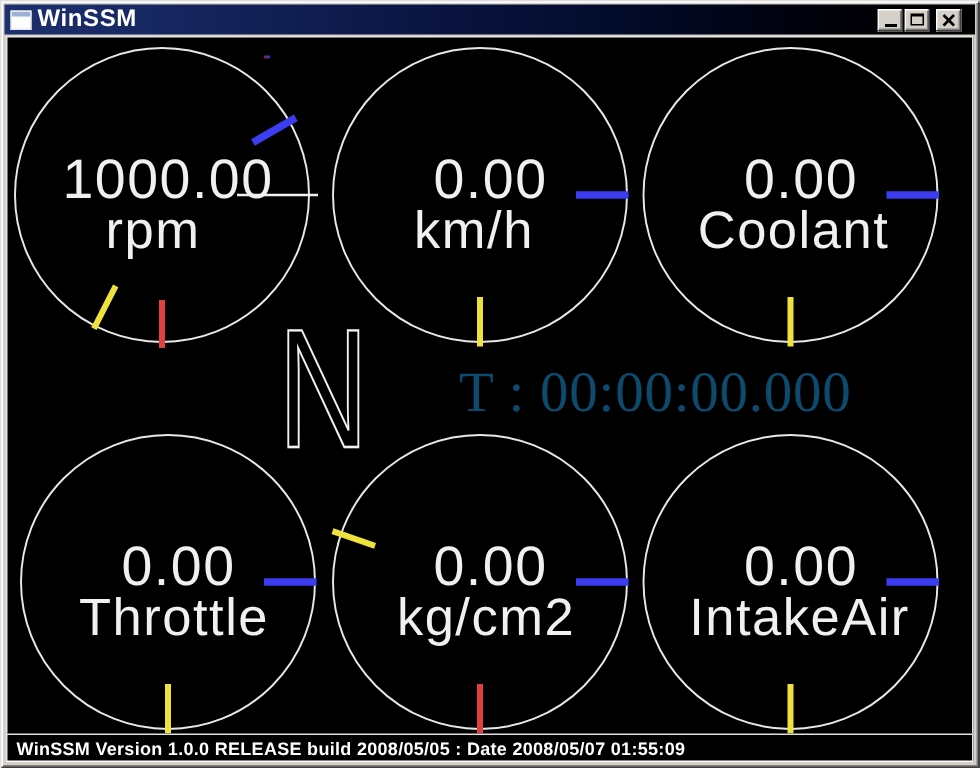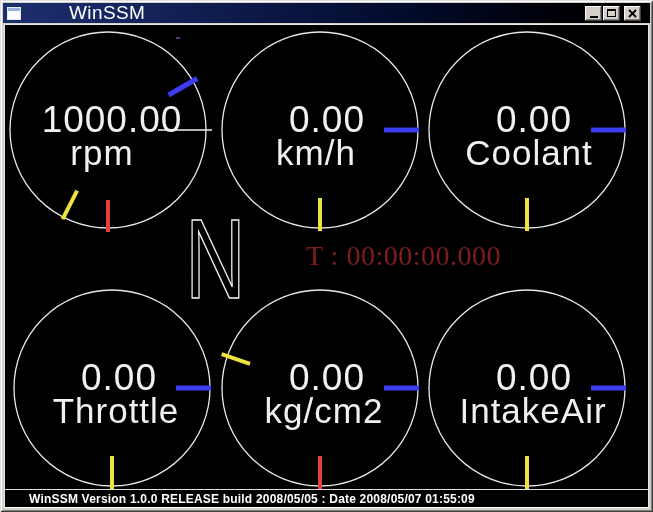--- a/index.html
+++ b/index.html
@@ -12,22 +12,22 @@
   }
   
   .titlebar{
     position:absolute;left:3px;top:3px;width:647px;height:20px;
     background:linear-gradient(90deg,#1c2f6e 0%,#15245c 20%,#0a1440 45%,#020a28 65%,#000008 85%,#000000 100%);
     display:flex;align-items:center;padding:0 4px;
   }
   .app-icon{width:14px;height:13px;background:#fdfdfd;border:1px solid #e8e8e8;
     position:relative;flex:0 0 auto;margin-right:4px;}
   .app-icon::before{content:"";position:absolute;left:0;top:0;right:0;height:3px;background:#9ab0d8;}
-  .title-text{color:#ffffff;font-size:19px;font-weight:normal;letter-spacing:.4px;
-    text-shadow:1px 0 0 #fff0;margin-left:44px;}
+  .title-text{color:#ffffff;font-size:16px;font-weight:bold;letter-spacing:.4px;
+    text-shadow:1px 0 0 #fff0;}
   .win-buttons{margin-left:auto;display:flex;align-items:center;margin-right:5px;}
   .wbtn{
     width:17px;height:15px;background:#d4d0c8;position:relative;
     box-shadow: inset -1px -1px 0 #404040, inset 1px 1px 0 #ffffff, inset -2px -2px 0 #808080;
     display:flex;align-items:center;justify-content:center;cursor:default;
   }
   .wbtn + .wbtn{margin-left:1px;}
   .wbtn.close{margin-left:4px;}
   .glyph-min{width:8px;height:2px;background:#000;margin-top:7px;}
   .glyph-max{width:9px;height:8px;border:1px solid #000;border-top:2px solid #000;}
@@ -41,33 +41,33 @@
   .g3{left:6px;top:282px;} .g4{left:214px;top:282px;} .g5{left:421px;top:282px;}
   svg.dial{width:212px;height:212px;display:block;}
   text.gval{fill:#f0f0f0;font-family:"Liberation Sans",sans-serif;font-size:37px;
     letter-spacing:1px;text-anchor:middle;}
   text.gunit{fill:#f0f0f0;font-family:"Liberation Sans",sans-serif;font-size:35px;
     letter-spacing:1px;text-anchor:middle;}
   .gear{position:absolute;left:183px;top:211px;width:66px;height:92px;}
   .gear text{font-family:"Liberation Sans",sans-serif;font-size:113px;
     fill:none;stroke:#f2f2f2;stroke-width:1.6;}
   .timer{
-    position:absolute;left:306px;top:240px;width:290px;color:#7f1d1d;
-    font-family:"Liberation Serif",serif;font-size:28px;white-space:pre;letter-spacing:.5px;
+    position:absolute;left:306px;top:240px;width:290px;color:#0c4a6e;
+    font-family:"Liberation Serif",serif;font-size:38px;white-space:pre;letter-spacing:.5px;
   }
   .artifact{position:absolute;left:176px;top:37px;width:4px;height:2px;
     background:linear-gradient(90deg,#7a2a2a 0 50%,#3434c8 50% 100%);}
   
   .statusbar{
     position:absolute;left:4px;bottom:4px;width:645px;height:19px;background:#000;
     border-top:1px solid #e0e0e0;border-bottom:1px solid #ffffff;
     border-left:1px solid #e8e8e8;border-right:1px solid #e8e8e8;
     display:flex;align-items:center;
   }
-  .status-text{color:#ffffff;font-size:12px;font-weight:bold;padding-left:24px;
+  .status-text{color:#ffffff;font-size:12px;font-weight:bold;padding-left:6px;
     letter-spacing:.2px;white-space:pre;}
 </style>
 </head>
 <body>
 
 <div class="window">
 
   <div class="titlebar">
     <span class="app-icon"></span>
     <span class="title-text">WinSSM</span>

